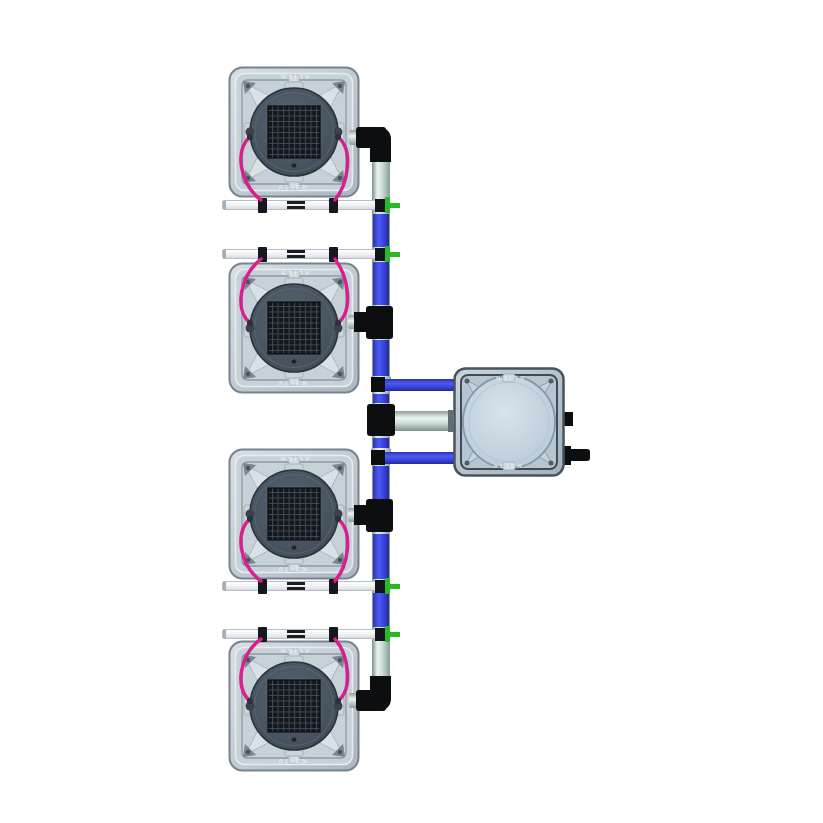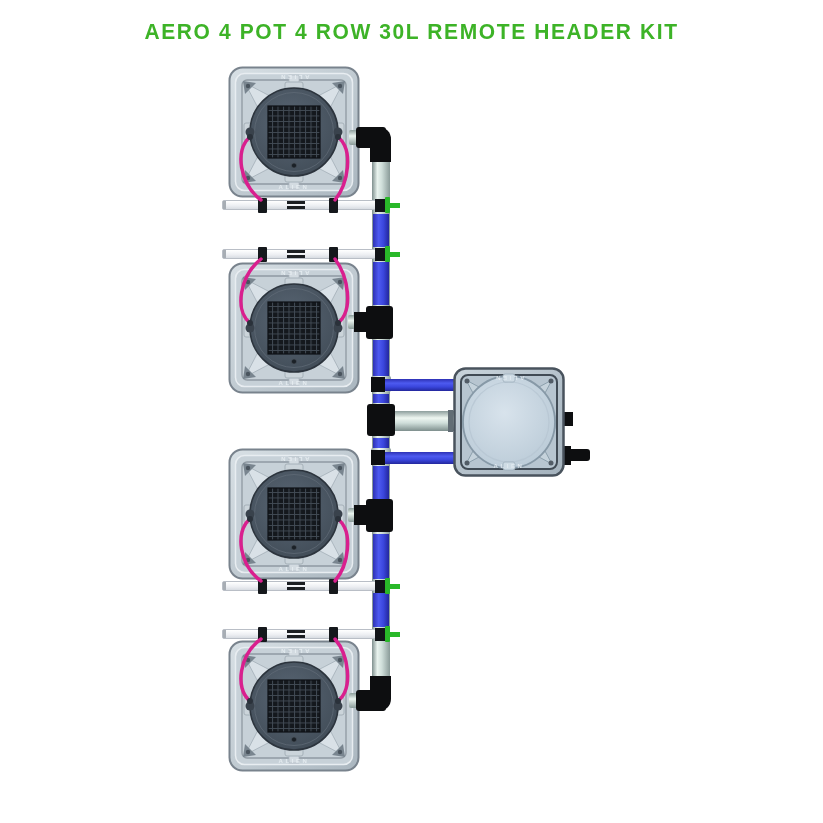--- a/index.html
+++ b/index.html
@@ -157,21 +157,20 @@
       <circle cx="56" cy="55" r="46" fill="url(#lidGrad)" stroke="#8799a7" stroke-width="1.8"></circle>
       <circle cx="56" cy="55" r="40" fill="none" stroke="#b6c6d2" stroke-width="1.2" opacity="0.8"></circle>
       <rect x="50" y="7" width="12" height="8" rx="2" fill="#cedbe4" stroke="#9fb0bc" stroke-width="0.8"></rect>
       <rect x="50" y="95" width="12" height="8" rx="2" fill="#cedbe4" stroke="#9fb0bc" stroke-width="0.8"></rect>
     </symbol>
   </defs>
 </svg>
 
 <div class="canvas">
 
-  <div class="title">AERO 4 POT 4 ROW 30L REMOTE HEADER KIT</div>
 
   <div class="abs vpipe-bg"></div>
 
   <div class="abs blue-seg" style="top:214px;height:33px;"></div>
   <div class="abs blue-seg" style="top:262px;height:43px;"></div>
   <div class="abs blue-seg" style="top:340px;height:36px;"></div>
   <div class="abs blue-seg" style="top:394px;height:9px;"></div>
   <div class="abs blue-seg" style="top:438px;height:11px;"></div>
   <div class="abs blue-seg" style="top:466px;height:33px;"></div>
   <div class="abs blue-seg" style="top:534px;height:45px;"></div>

